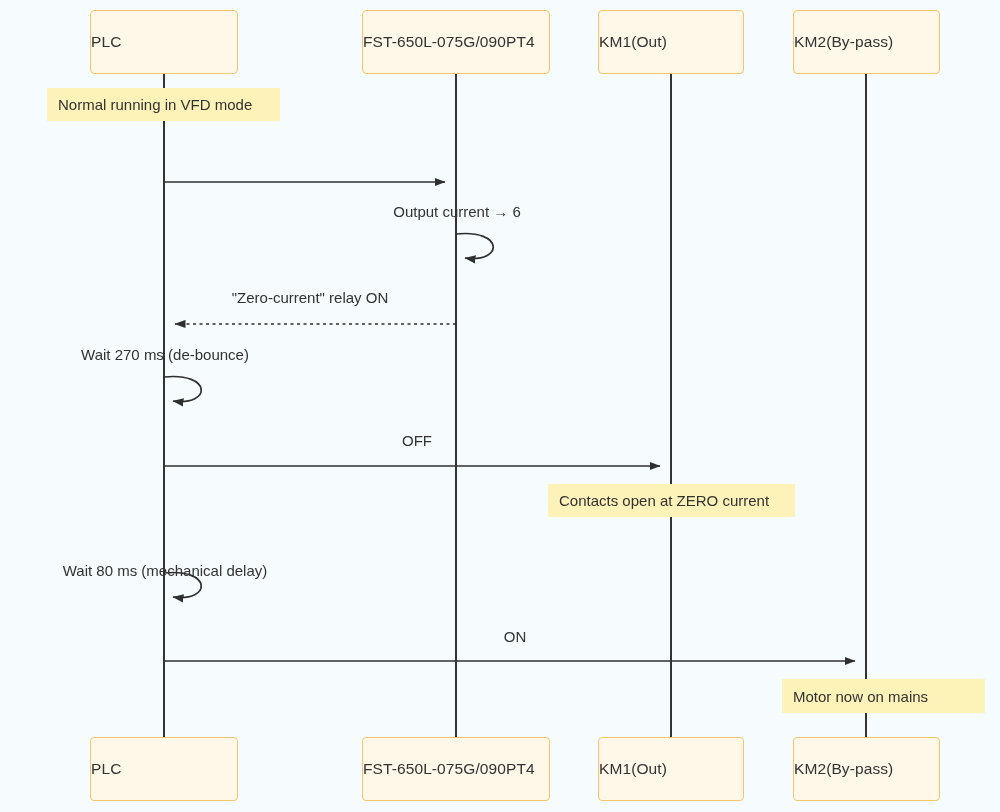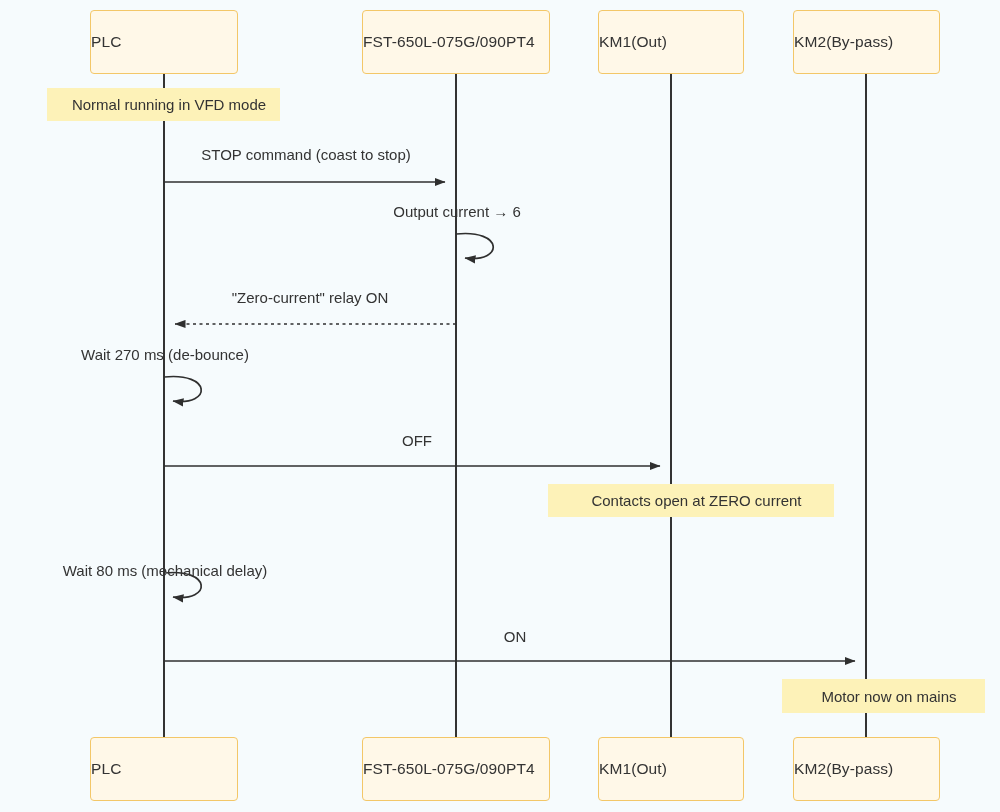--- a/index.html
+++ b/index.html
@@ -39,21 +39,21 @@
     letter-spacing: 0.1px;
     white-space: nowrap;
   }
   .note-box {
     position: absolute;
     box-sizing: border-box;
     background: #fdf2b8;
     border: none;
     display: flex;
     align-items: center;
-    justify-content: center;
+    justify-content: flex-start;
     padding-left: 11px;
     color: #333333;
     font-size: 15px;
     white-space: nowrap;
   }
   .msg-label {
     position: absolute;
     color: #333333;
     font-size: 15px;
     white-space: nowrap;
@@ -114,30 +114,27 @@
   <div class="actor-box" style="left:598px; top:737px; width:146px; height:64px;">
     <span>KM1(Out)</span>
   </div>
   <div class="actor-box" style="left:793px; top:737px; width:147px; height:64px;">
     <span>KM2(By-pass)</span>
   </div>
 
   <div class="note-box" style="left:47px; top:88px; width:233px; height:33px;">
     <span>Normal running in VFD mode</span>
   </div>
-  <div class="note-box" style="left:548px; top:484px; width:286px; height:33px;">
+  <div class="note-box" style="left:548px; top:484px; width:247px; height:33px;">
     <span>Contacts open at ZERO current</span>
   </div>
   <div class="note-box" style="left:782px; top:679px; width:203px; height:34px;">
     <span>Motor now on mains</span>
   </div>
 
-  <div class="msg-label" style="left:306px; top:146px;">
-    <span>STOP command (coast to stop)</span>
-  </div>
   <div class="msg-label" style="left:457px; top:203px;">
     <span>Output current → 6</span>
   </div>
   <div class="msg-label" style="left:310px; top:289px;">
     <span>"Zero-current" relay ON</span>
   </div>
   <div class="msg-label" style="left:165px; top:346px;">
     <span>Wait 270 ms (de-bounce)</span>
   </div>
   <div class="msg-label" style="left:417px; top:432px;text-align:center;">

